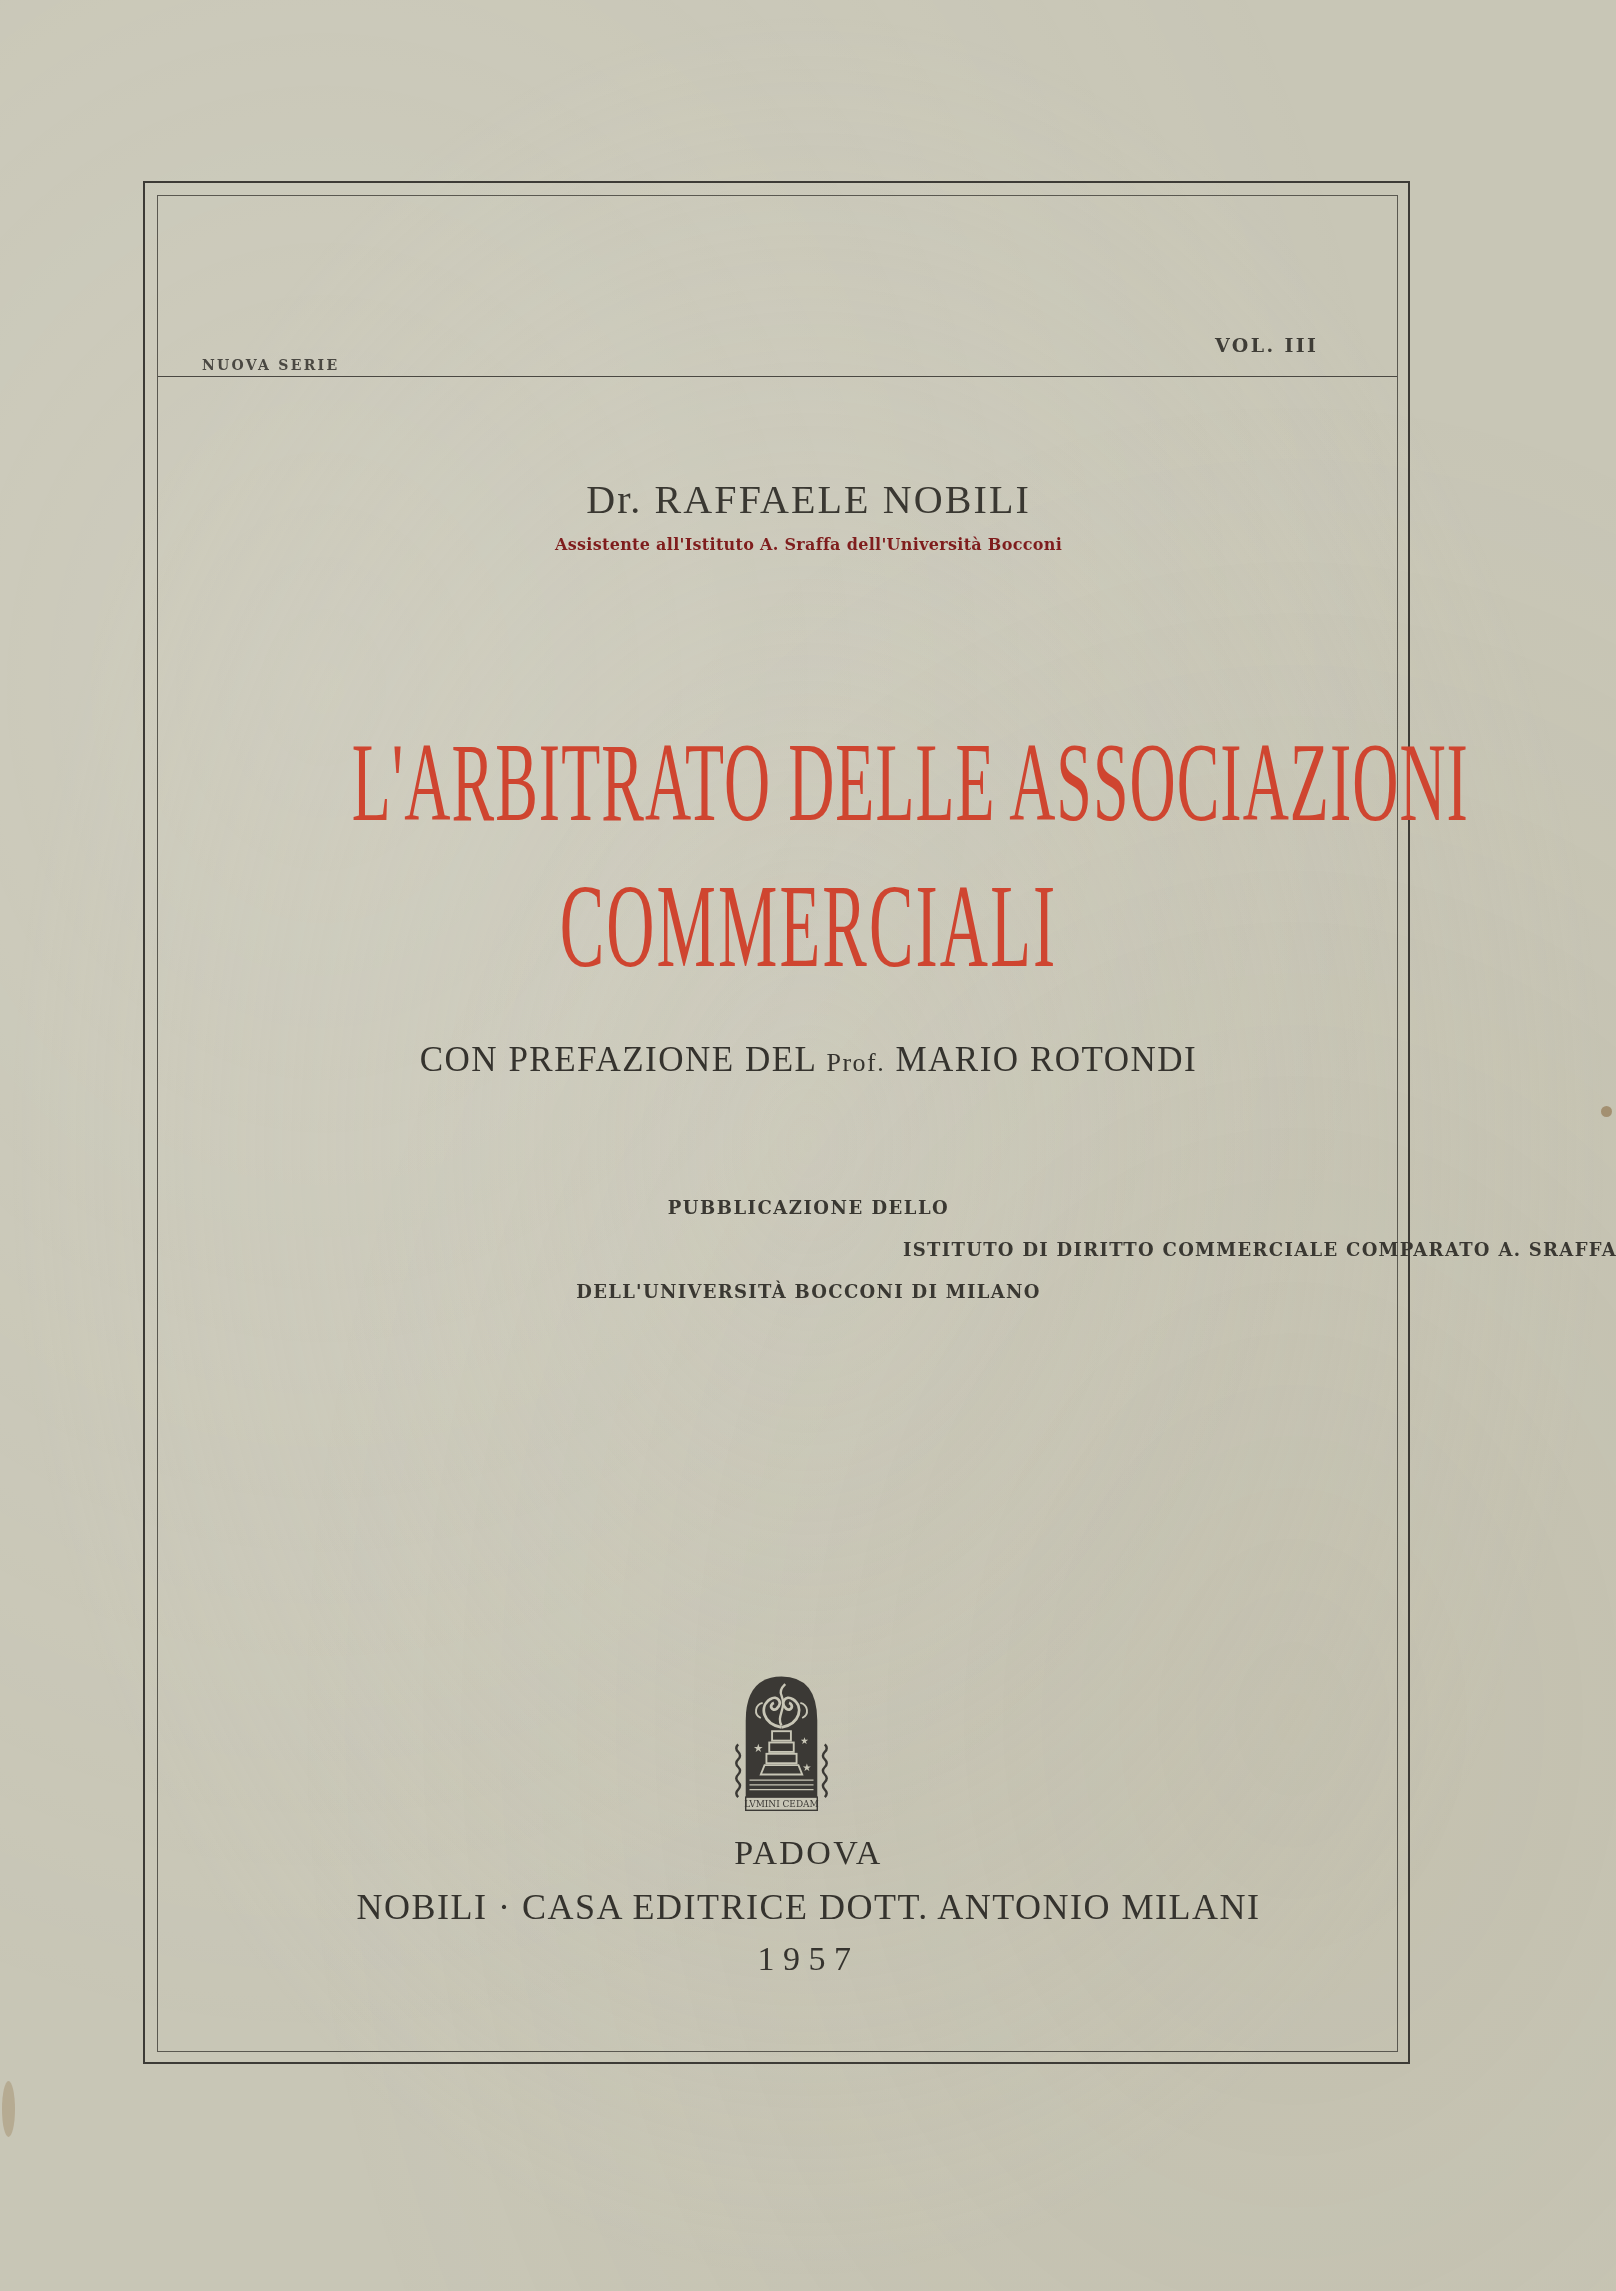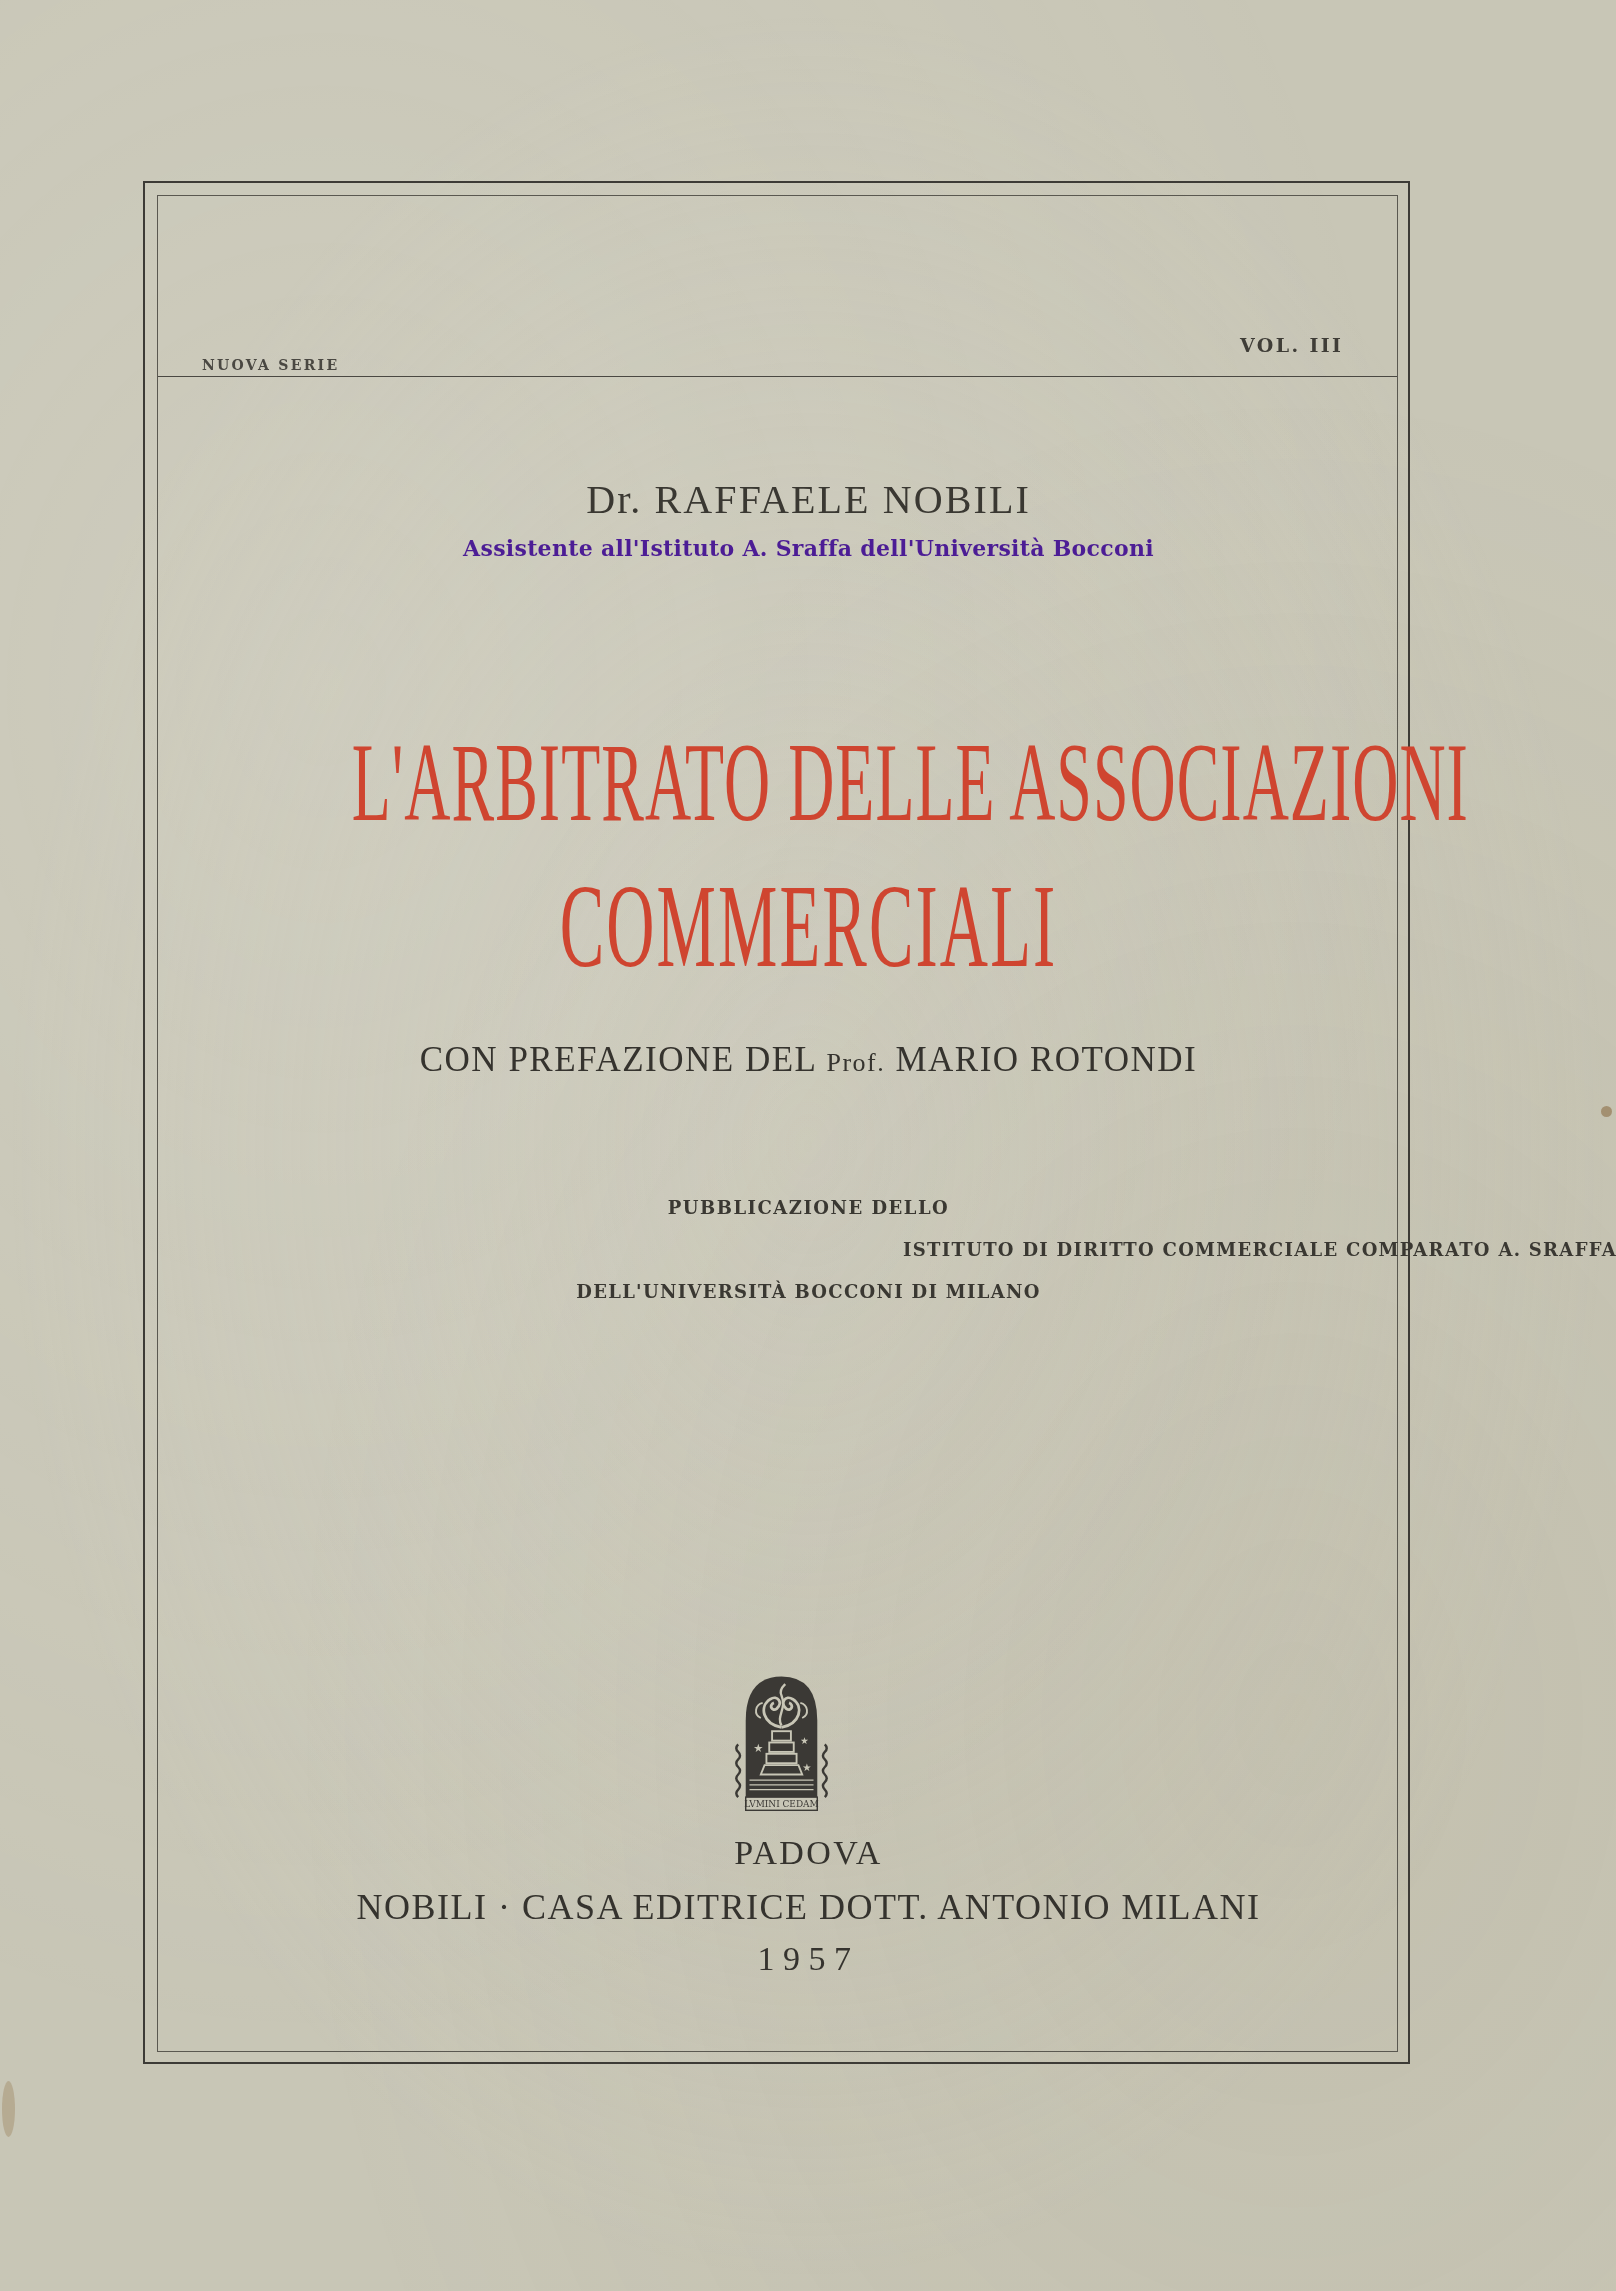--- a/index.html
+++ b/index.html
@@ -33,29 +33,29 @@
   }
   .series-editors {
     top:301px; font-size:24.5px; letter-spacing:1.5px; color:#45433c;
     font-family:"Liberation Serif", serif;
   }
   .series-nuova {
     position:absolute; left:202px; top:358px; font-size:14px; font-weight:bold;
     letter-spacing:2.3px; color:#4a4842; font-family:"DejaVu Serif", serif; line-height:1;
   }
   .series-vol {
-    position:absolute; left:1240px; top:336px; font-size:19px; font-weight:bold;
+    position:absolute; left:1215px; top:336px; font-size:19px; font-weight:bold;
     letter-spacing:2.4px; color:#3f3d37; font-family:"DejaVu Serif", serif; line-height:1;
   }
   .author-name {
     top:480px; font-size:40px; letter-spacing:2.1px; color:#3a3832;
     font-family:"Liberation Serif", serif;
   }
   .author-aff {
-    top:537px; font-size:22px; font-weight:bold; color:#4c1d95; letter-spacing:0.3px;
+    top:537px; font-size:16px; font-weight:bold; color:#7f1d1d; letter-spacing:0.3px;
     font-family:"DejaVu Serif", serif;
   }
   .title {
     font-family:"Liberation Serif", serif; color:#cf4530;
     font-weight:normal; transform-origin:center top;
   }
   .title-1 { top:725px; font-size:113px; letter-spacing:1.9px; transform:scaleX(0.565); }
   .title-2 { top:868px; font-size:118px; letter-spacing:3.8px; transform:scaleX(0.565); }
   .preface {
     top:1042px; font-size:35px; letter-spacing:1.5px; color:#35332e;

